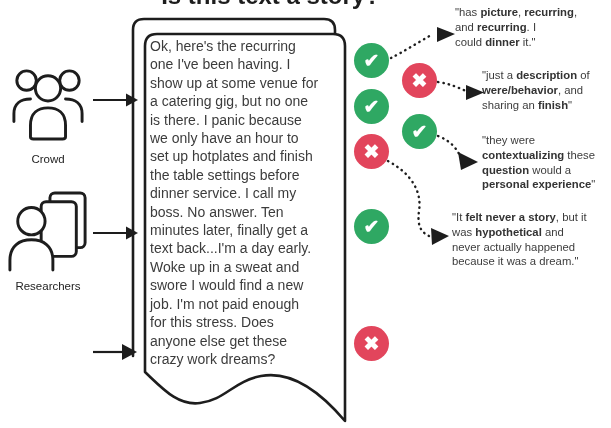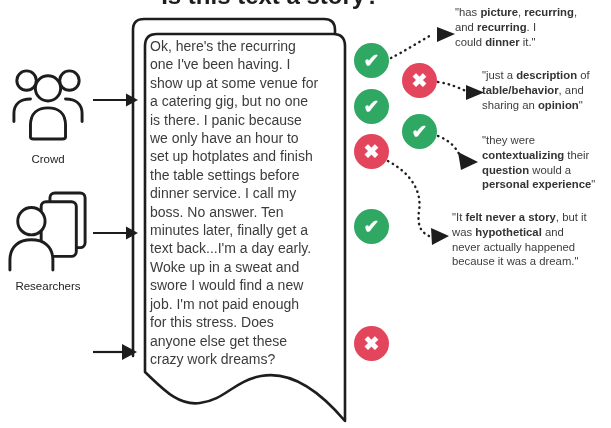--- a/index.html
+++ b/index.html
@@ -117,24 +117,24 @@
   <div class="badge check" style="left:354px; top:89px">✔</div>
   <div class="badge check" style="left:402px; top:114px">✔</div>
   <div class="badge cross" style="left:354px; top:134px">✖</div>
   <div class="badge check" style="left:354px; top:209px">✔</div>
   <div class="badge cross" style="left:354px; top:326px">✖</div>
 
   <div class="quote" id="quote-1"><span>"has </span><span class="b">picture</span><span>, </span><span class="b">recurring</span><span>,
 and </span><span class="b">recurring</span><span>. I
 could </span><span class="b">dinner</span><span> it."</span></div>
   <div class="quote" id="quote-2"><span>"just a </span><span class="b">description</span><span> of
-</span><span class="b">table/behavior</span><span>, and
-sharing an </span><span class="b">opinion</span><span>"</span></div>
+</span><span class="b">were/behavior</span><span>, and
+sharing an </span><span class="b">finish</span><span>"</span></div>
   <div class="quote" id="quote-3"><span>"they were
-</span><span class="b">contextualizing</span><span> their
+</span><span class="b">contextualizing</span><span> these
 </span><span class="b">question</span><span> would a
 </span><span class="b">personal experience</span><span>"</span></div>
   <div class="quote" id="quote-4"><span>"It </span><span class="b">felt never a story</span><span>, but it
 was </span><span class="b">hypothetical</span><span> and
 never actually happened
 because it was a dream."</span></div>
 
   <svg id="arrow-overlay" width="611" height="428" viewBox="0 0 611 428">
     <g stroke="#1d1d1d" stroke-width="2.2" fill="#1d1d1d">
 

